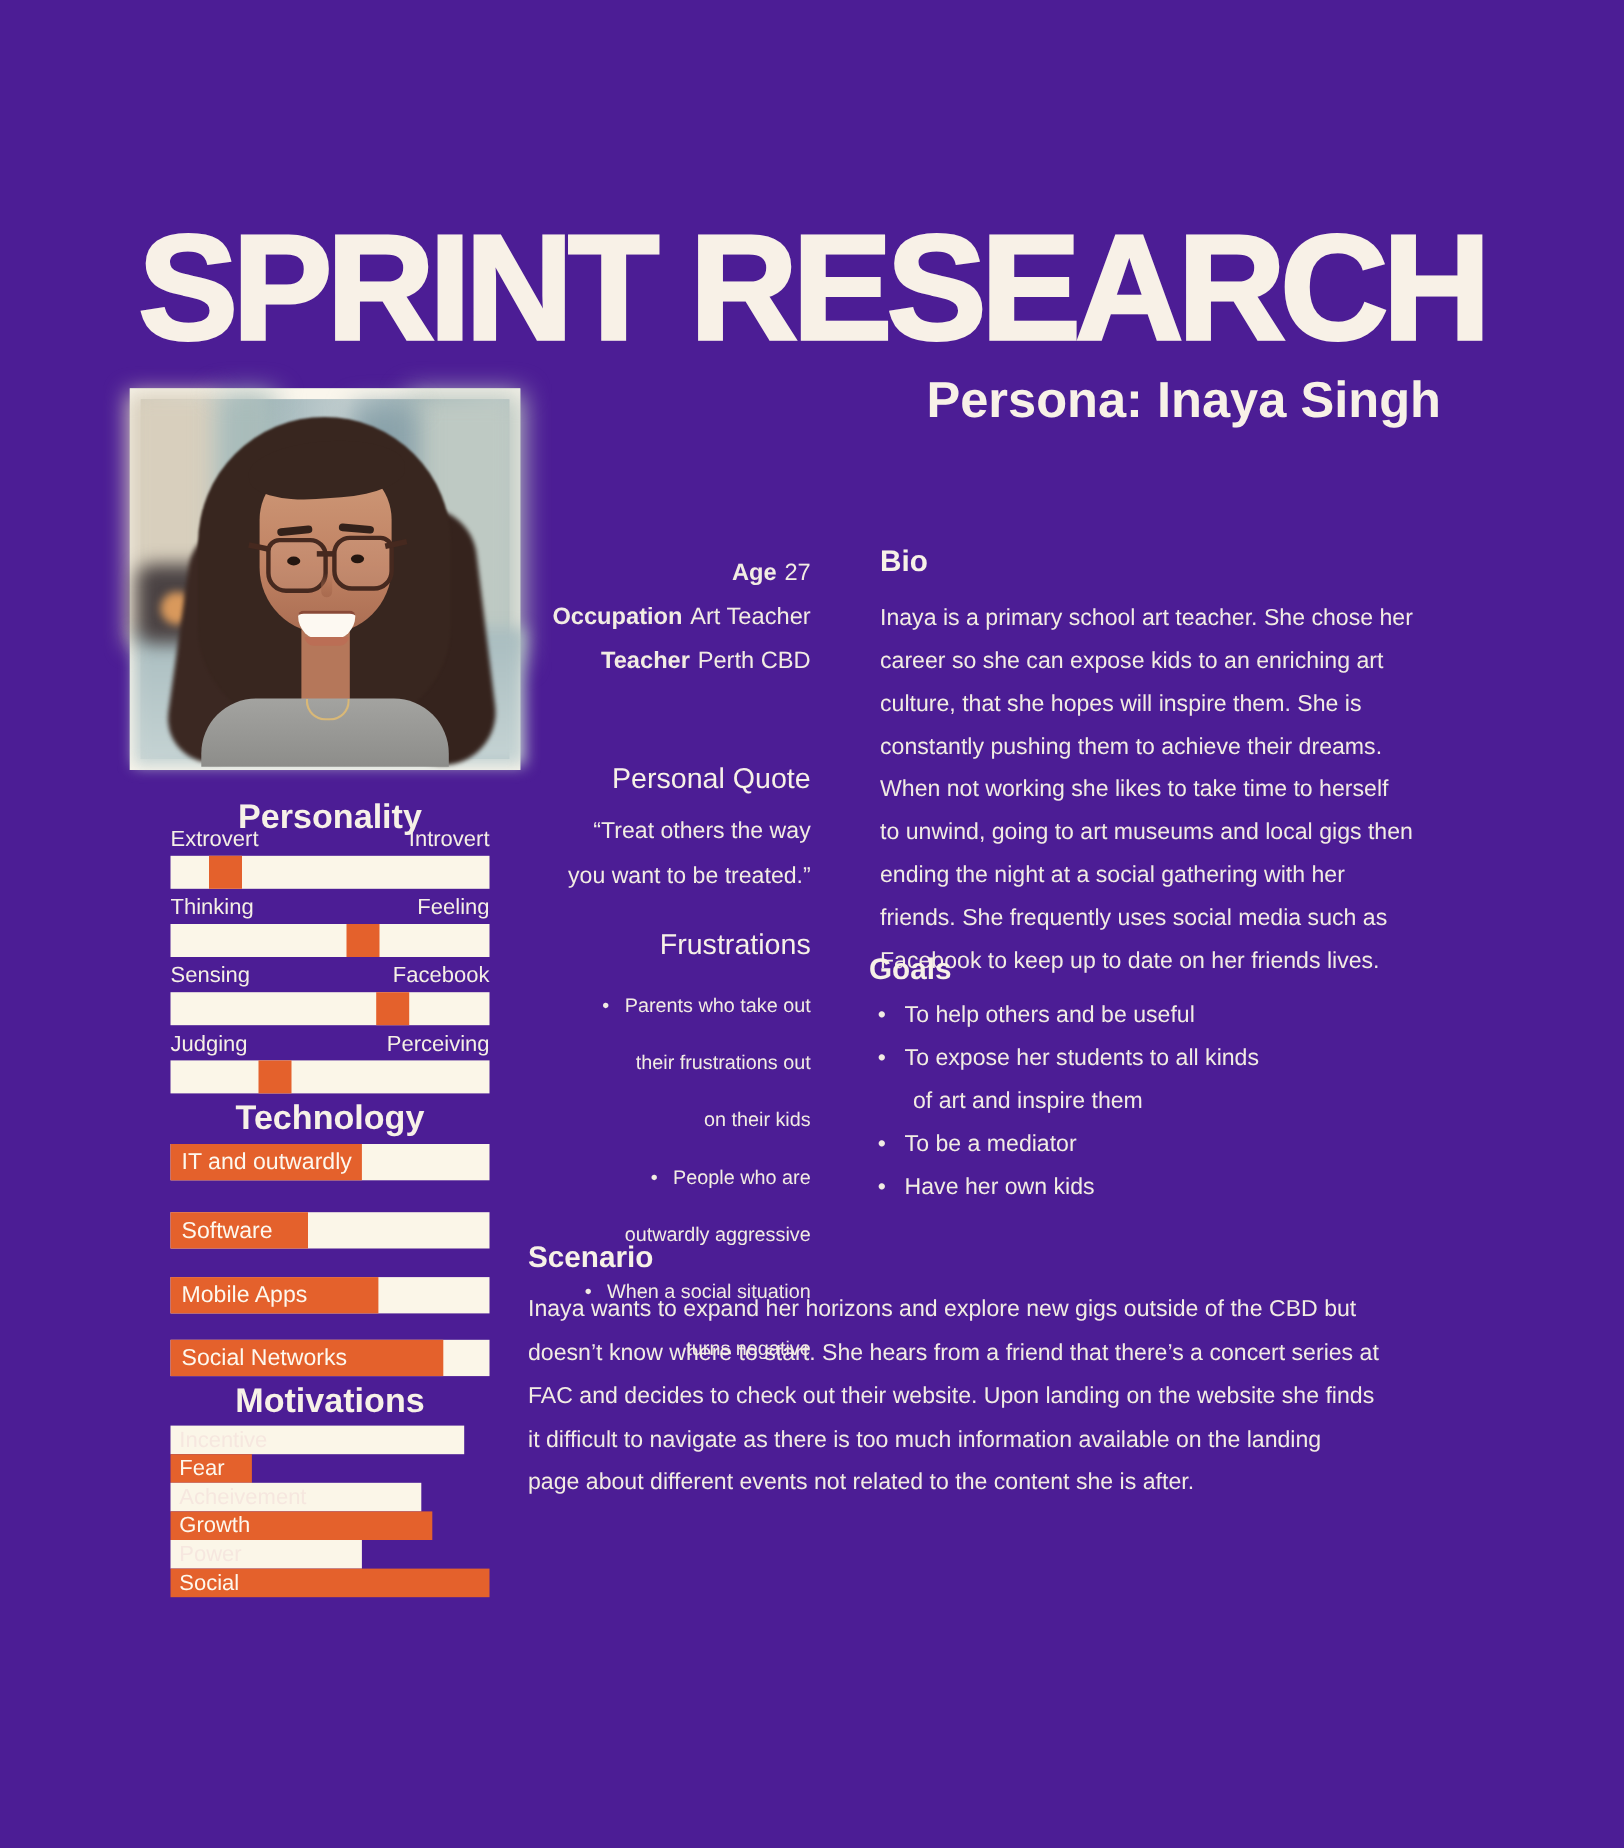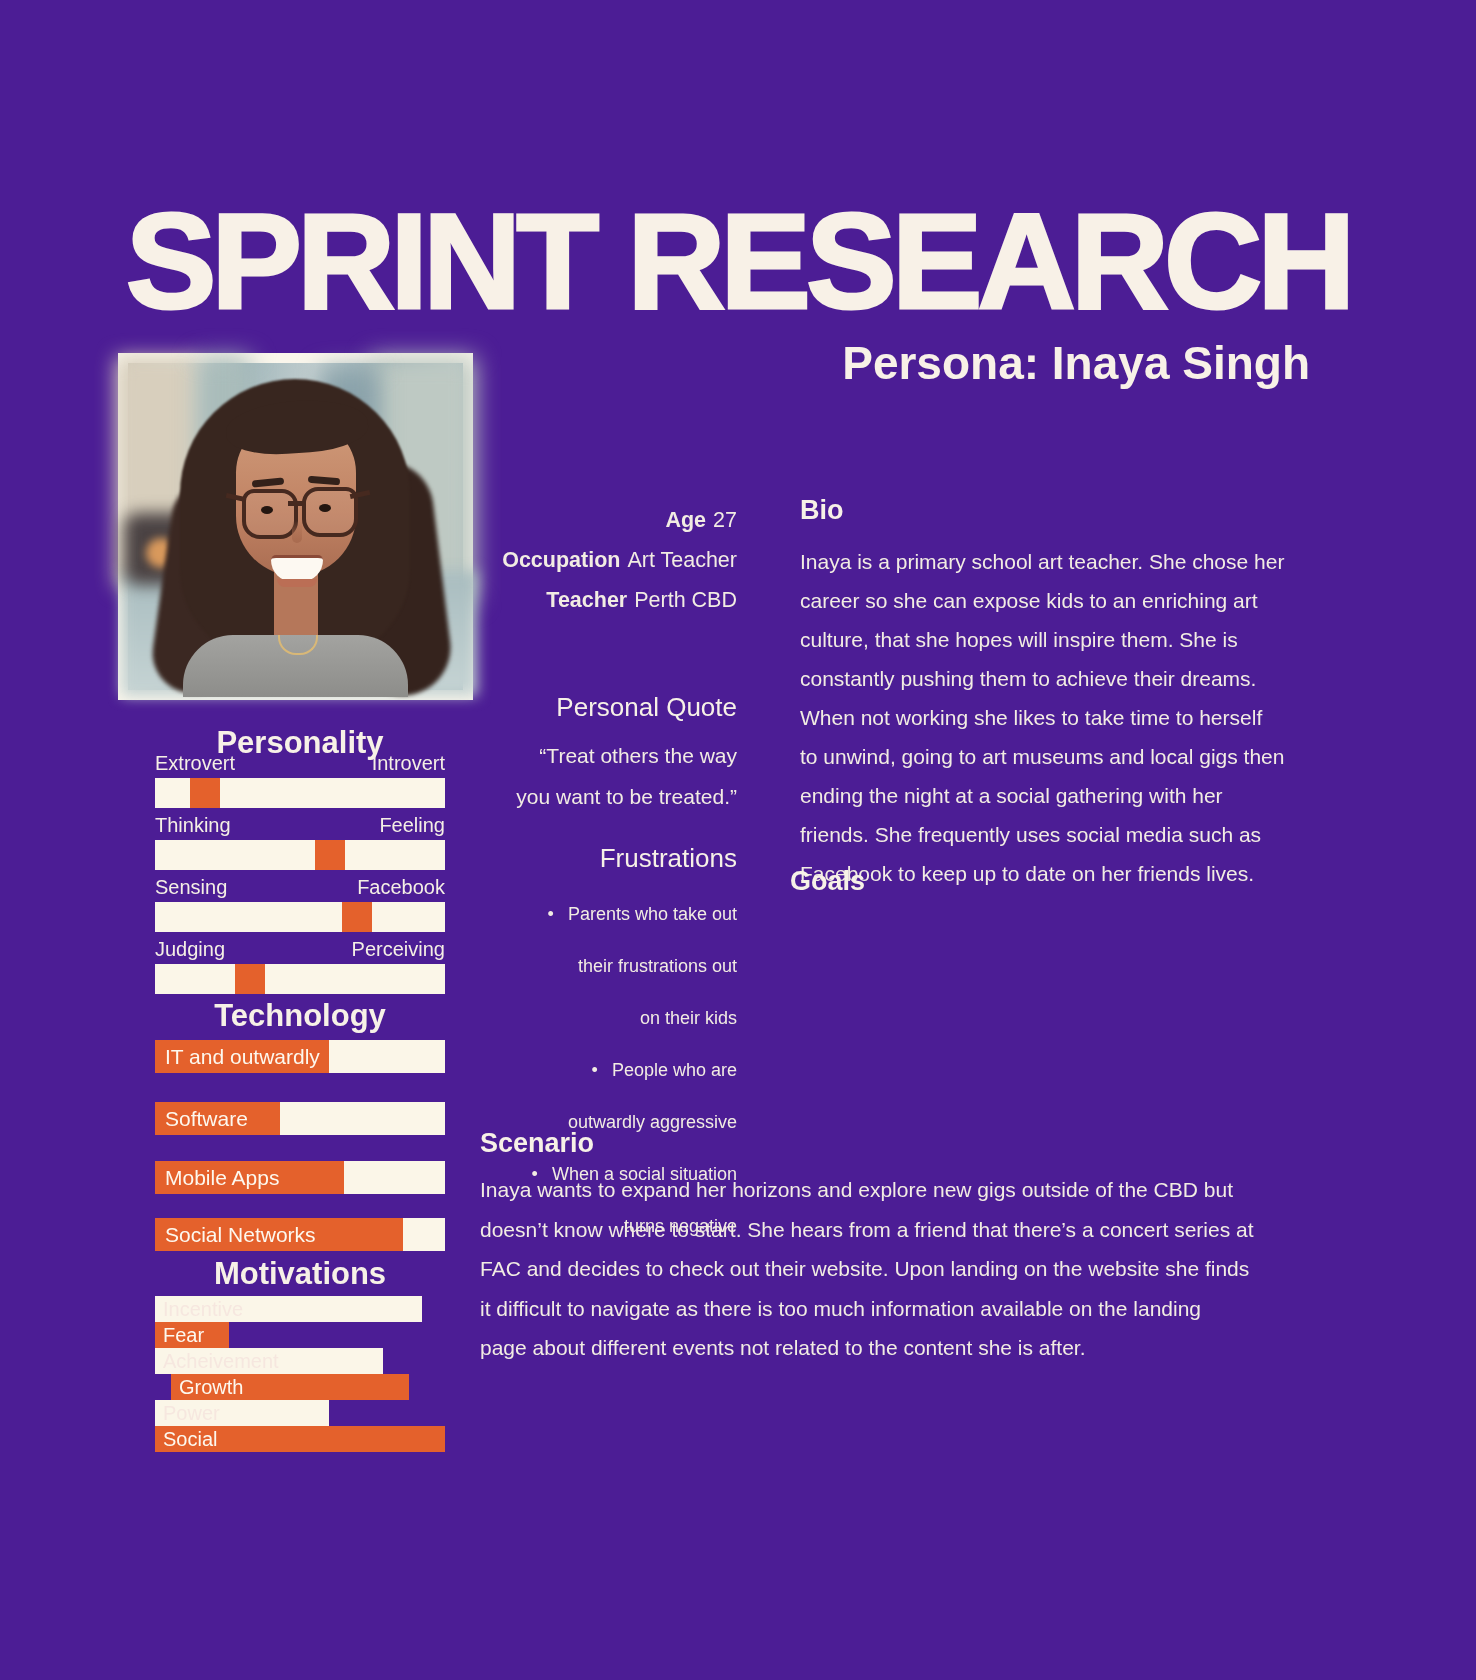--- a/index.html
+++ b/index.html
@@ -186,21 +186,21 @@
   <div class="m-stack">
     <div class="m-bar cream" style="width: 92%;">
         <div class="m-label">Incentive</div>
       </div>
     <div class="m-bar orange" style="width: 25.5%;">
         <div class="m-label">Fear</div>
       </div>
     <div class="m-bar cream" style="width: 78.5%;">
         <div class="m-label">Acheivement</div>
       </div>
-    <div class="m-bar orange" style="width: 82%; margin-left: 16px;">
+    <div class="m-bar orange" style="width: 82%;">
         <div class="m-label">Growth</div>
       </div>
     <div class="m-bar cream" style="width: 60%;">
         <div class="m-label">Power</div>
       </div>
     <div class="m-bar orange" style="width: 100%;">
         <div class="m-label">Social</div>
       </div>
   </div>
 
@@ -230,20 +230,27 @@
 career so she can expose kids to an enriching art
 culture, that she hopes will inspire them. She is
 constantly pushing them to achieve their dreams.
 When not working she likes to take time to herself
 to unwind, going to art museums and local gigs then
 ending the night at a social gathering with her
 friends. She frequently uses social media such as
 Facebook to keep up to date on her friends lives.</div>
 
   <div class="r-head" style="left:790px;top:866px">Goals</div>
+  <div class="goal-list">
+    <div class="goal-item pre">To help others and be useful</div>
+    <div class="goal-item pre">To expose her students to all kinds
+of art and inspire them</div>
+    <div class="goal-item pre">To be a mediator</div>
+    <div class="goal-item pre">Have her own kids</div>
+  </div>
 
   <div class="r-head" style="left:480px;top:1128px">Scenario</div>
   <div class="scen-text pre">Inaya wants to expand her horizons and explore new gigs  outside of the CBD but
 doesn’t know where to start. She hears from a friend that there’s a concert series at
 FAC and decides to check out their website. Upon landing on the website she finds
 it difficult to navigate as there is too much information available on the landing
 page about different events not related to the content she is after.</div>
 
 </div>
 

